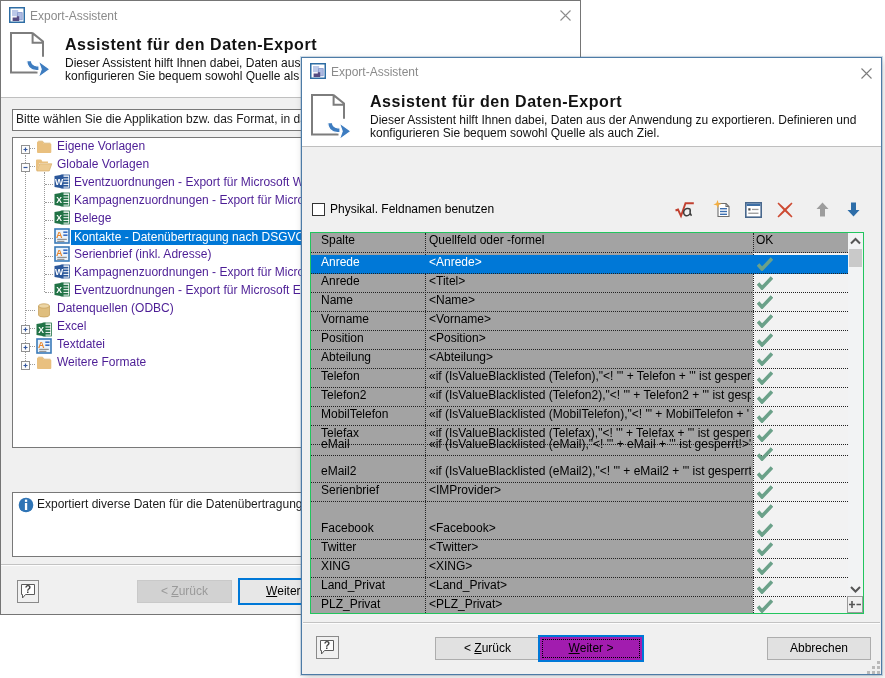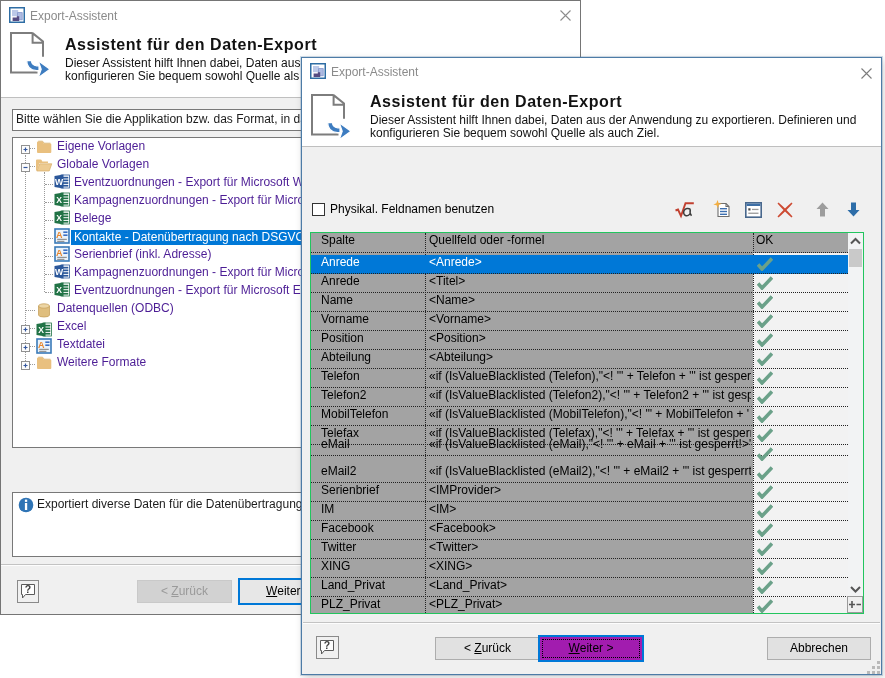--- a/index.html
+++ b/index.html
@@ -360,24 +360,20 @@
 <svg style="position:absolute;left:446px;top:233px" width="16" height="14" viewBox="0 0 16 14">
 <path d="M1 7.5 L5 12 L15 1.5" stroke="#6ba189" stroke-width="3.6" fill="none"></path>
 </svg>
 <div class="row" style="top:250px;width:537px;overflow:hidden">
 <span class="c1">Serienbrief</span>
         <span class="c2">&lt;IMProvider&gt;</span>
 </div>
 <svg style="position:absolute;left:446px;top:252px" width="16" height="14" viewBox="0 0 16 14">
 <path d="M1 7.5 L5 12 L15 1.5" stroke="#6ba189" stroke-width="3.6" fill="none"></path>
 </svg>
-<div class="row" style="top:269px;width:537px;overflow:hidden">
-<span class="c1">IM</span>
-        <span class="c2">&lt;IM&gt;</span>
-</div>
 <svg style="position:absolute;left:446px;top:271px" width="16" height="14" viewBox="0 0 16 14">
 <path d="M1 7.5 L5 12 L15 1.5" stroke="#6ba189" stroke-width="3.6" fill="none"></path>
 </svg>
 <div class="row" style="top:288px;width:537px;overflow:hidden">
 <span class="c1">Facebook</span>
         <span class="c2">&lt;Facebook&gt;</span>
 </div>
 <svg style="position:absolute;left:446px;top:290px" width="16" height="14" viewBox="0 0 16 14">
 <path d="M1 7.5 L5 12 L15 1.5" stroke="#6ba189" stroke-width="3.6" fill="none"></path>
 </svg>

